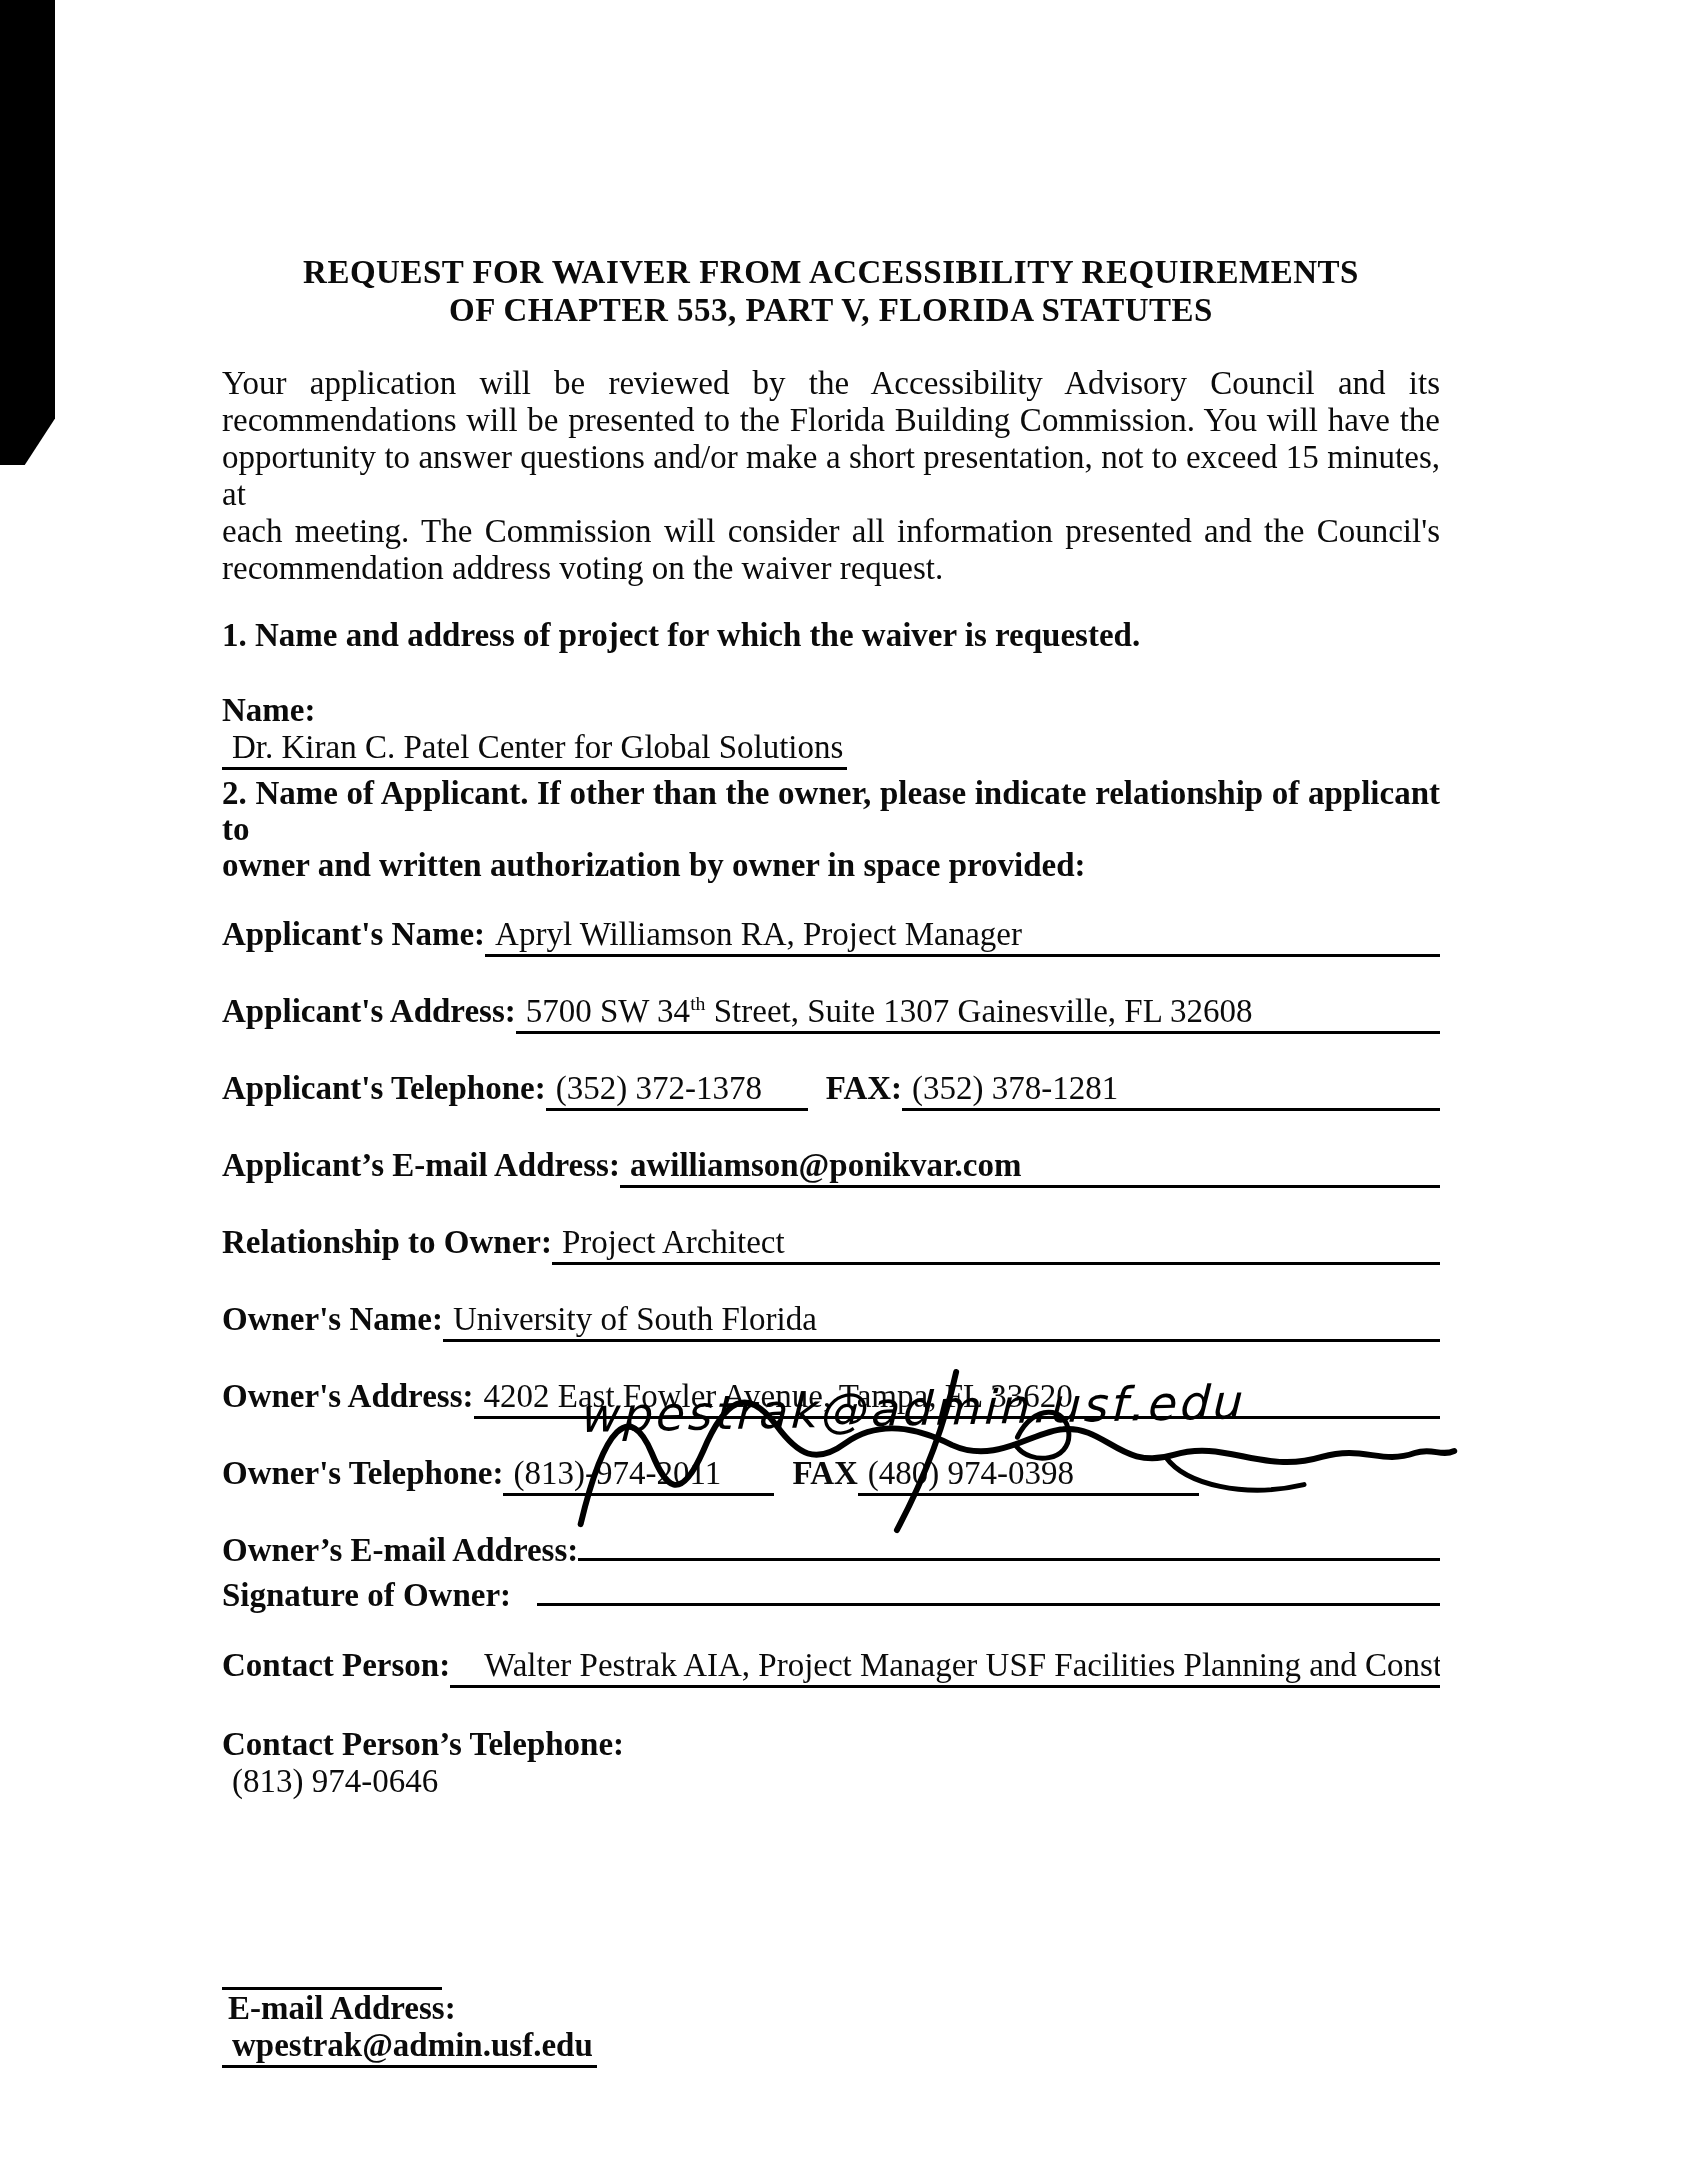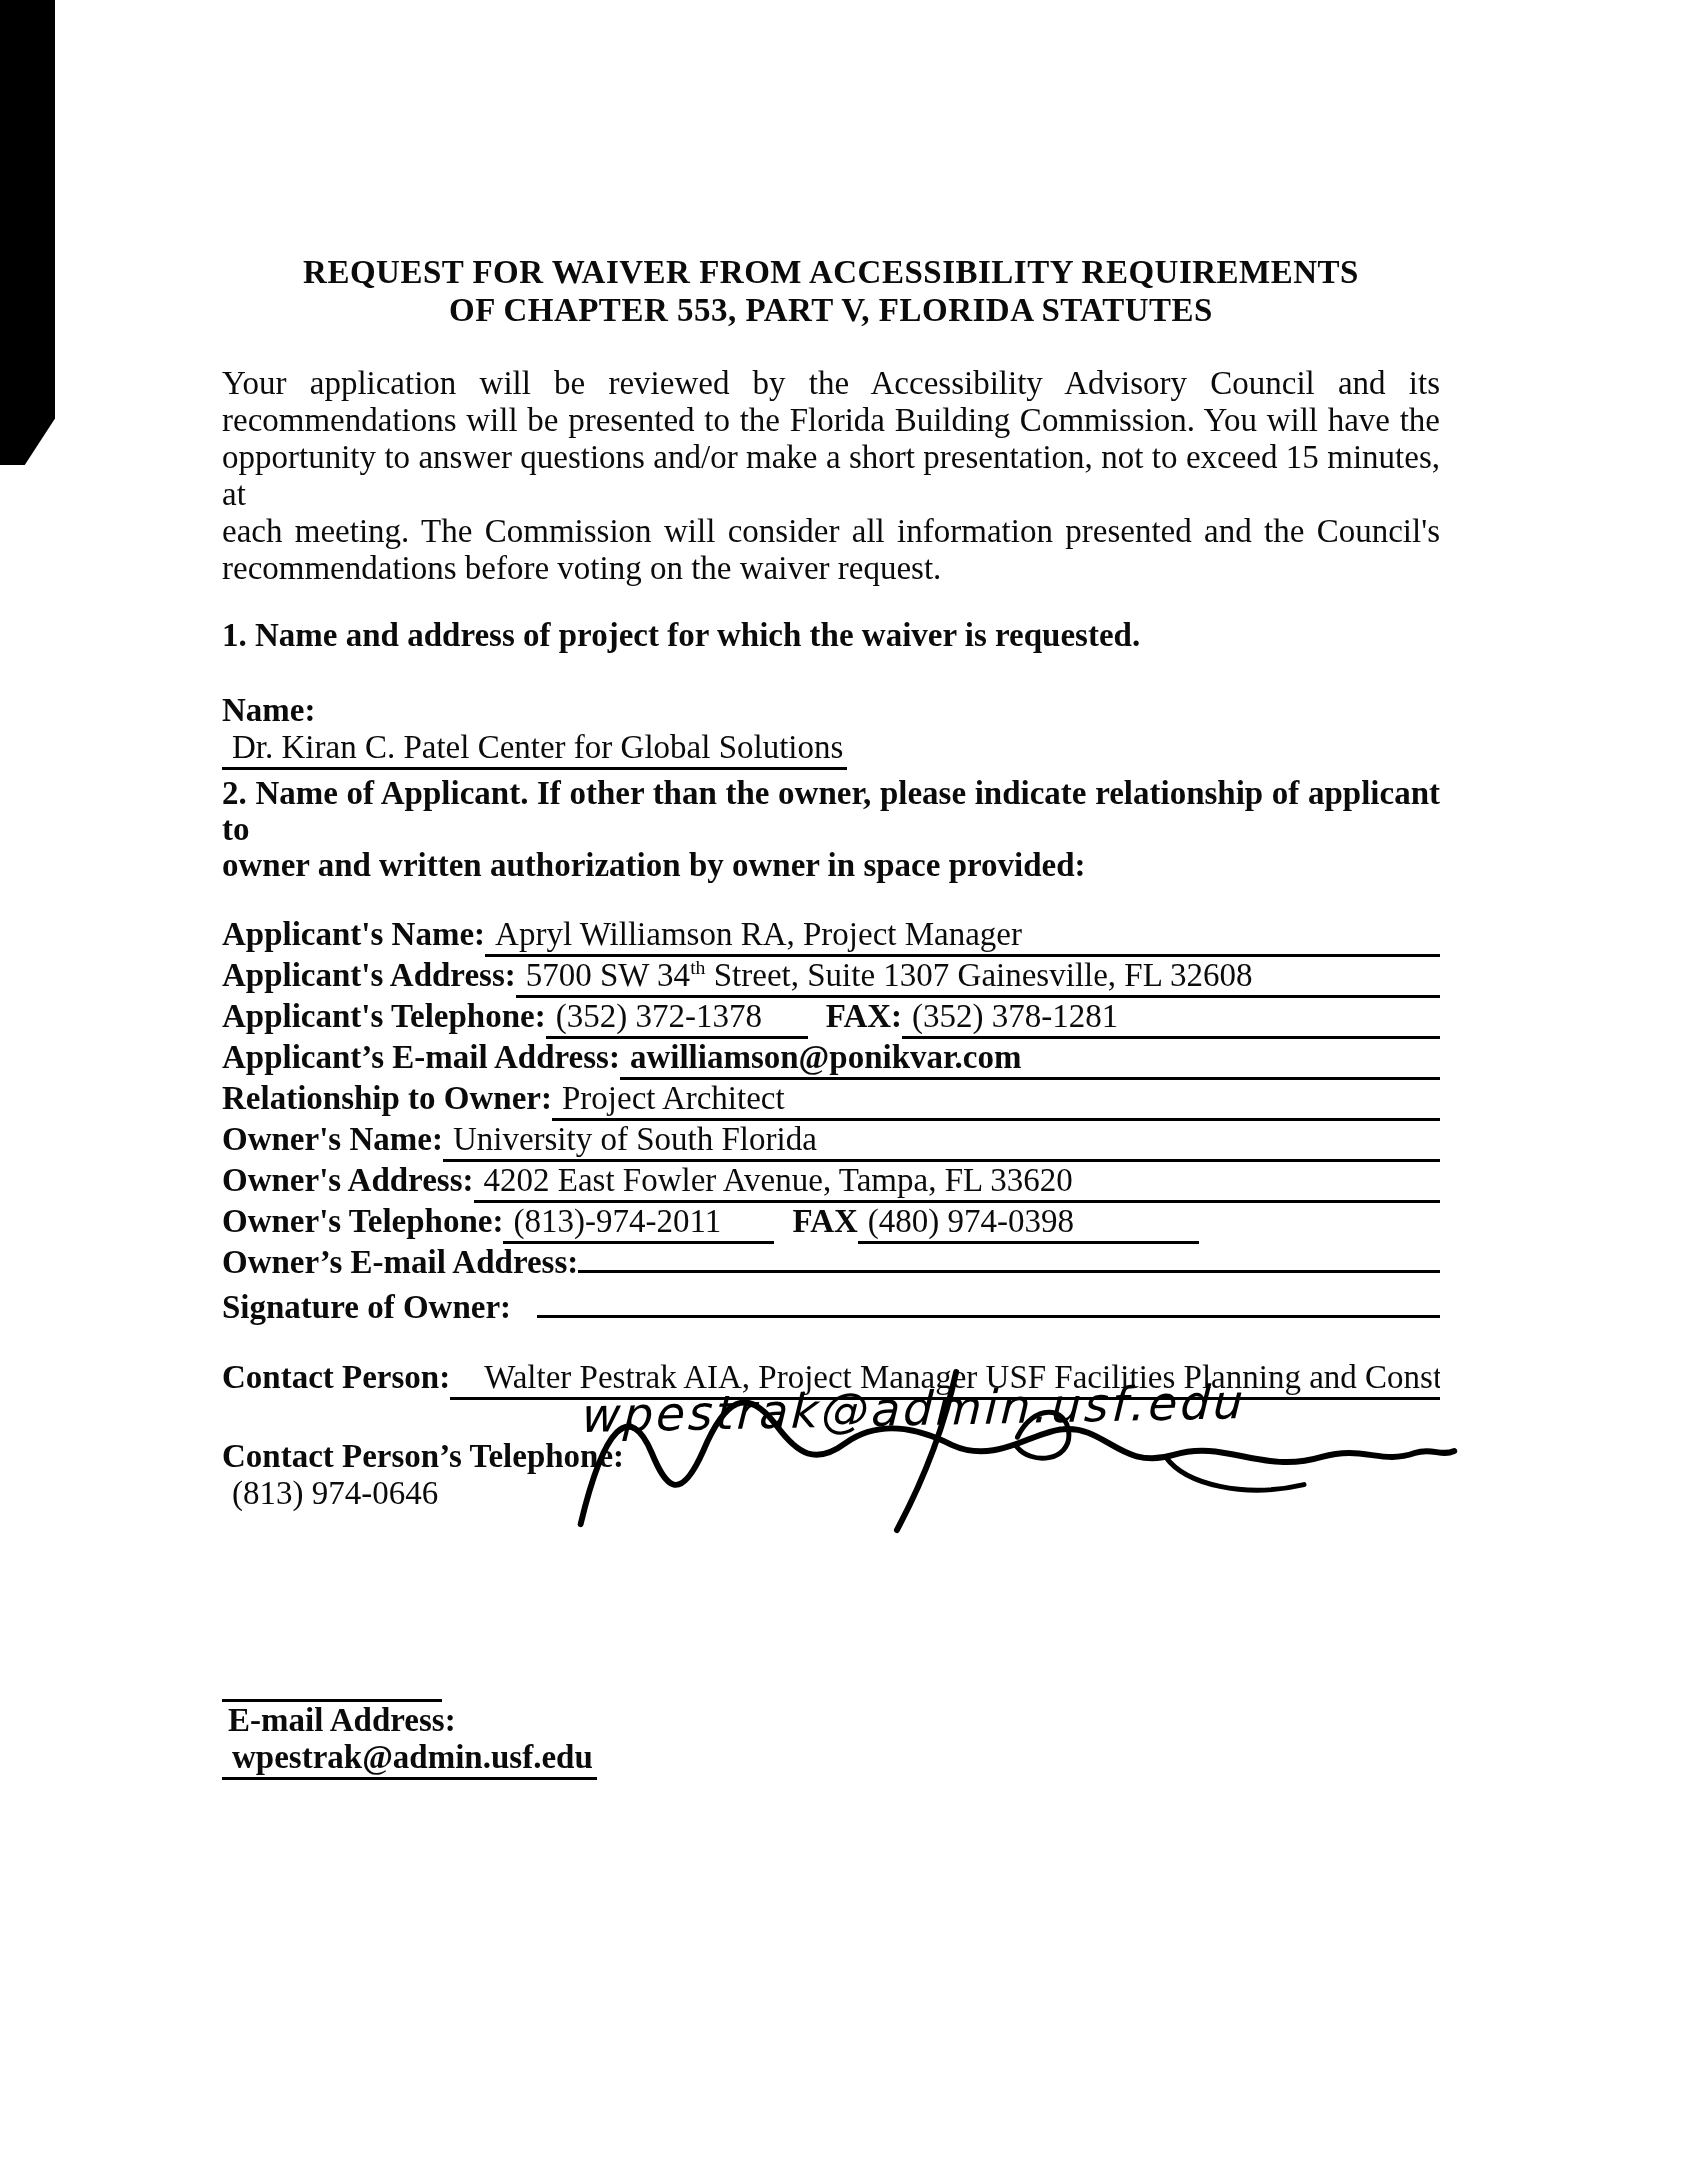--- a/index.html
+++ b/index.html
@@ -41,21 +41,21 @@
   }
   .grow{flex:1 1 auto;}
   .fixed250{flex:0 0 248px;}
   .fixed260{flex:0 0 257px;}
   .fixed330{flex:0 0 327px;}
   .fixed225{flex:0 0 223px;}
   .gap{flex:0 0 18px;}
   .spacer{flex:1 1 auto;}
   .bold-val{font-weight:bold;}
   .mt38{margin-top:38px;flex-direction:column;}
-  .mt36{}
+  .mt36{margin-top:36px;}
   .mt33{margin-top:33px;}
   .mt2{margin-top:8px;justify-content:space-between;}
   sup{font-size:60%;line-height:0;}
   .handwritten-email{
     position:absolute;left:582px;top:1384px;width:673px;
     font-family:"DejaVu Sans",sans-serif;
     font-style:italic;
     font-size:47px;line-height:50px;
     letter-spacing:3px;
     transform:rotate(-1.2deg) skewX(-4deg);
@@ -81,21 +81,21 @@
     <div class="title">
       <div>REQUEST FOR WAIVER FROM ACCESSIBILITY REQUIREMENTS</div>
       <div>OF CHAPTER 553, PART V, FLORIDA STATUTES</div>
     </div>
 
     <div class="intro">
       <div class="iline just">Your application will be reviewed by the Accessibility Advisory Council and its</div>
       <div class="iline just">recommendations will be presented to the Florida Building Commission. You will have the</div>
       <div class="iline just">opportunity to answer questions and/or make a short presentation, not to exceed 15 minutes, at</div>
       <div class="iline just">each meeting. The Commission will consider all information presented and the Council's</div>
-      <div class="iline">recommendations before voting on the waiver request.</div>
+      <div class="iline">recommendation address voting on the waiver request.</div>
     </div>
 
     <div class="sec-heading s1-heading">1. Name and address of project for which the waiver is requested.</div>
 
     <div class="frow mt38">
       <span class="lbl">Name:</span>
       <span class="uval grow" style="max-width:1049px">Dr. Kiran C. Patel Center for Global Solutions</span>
     </div>
 
     <div class="sec-heading s2-heading">

